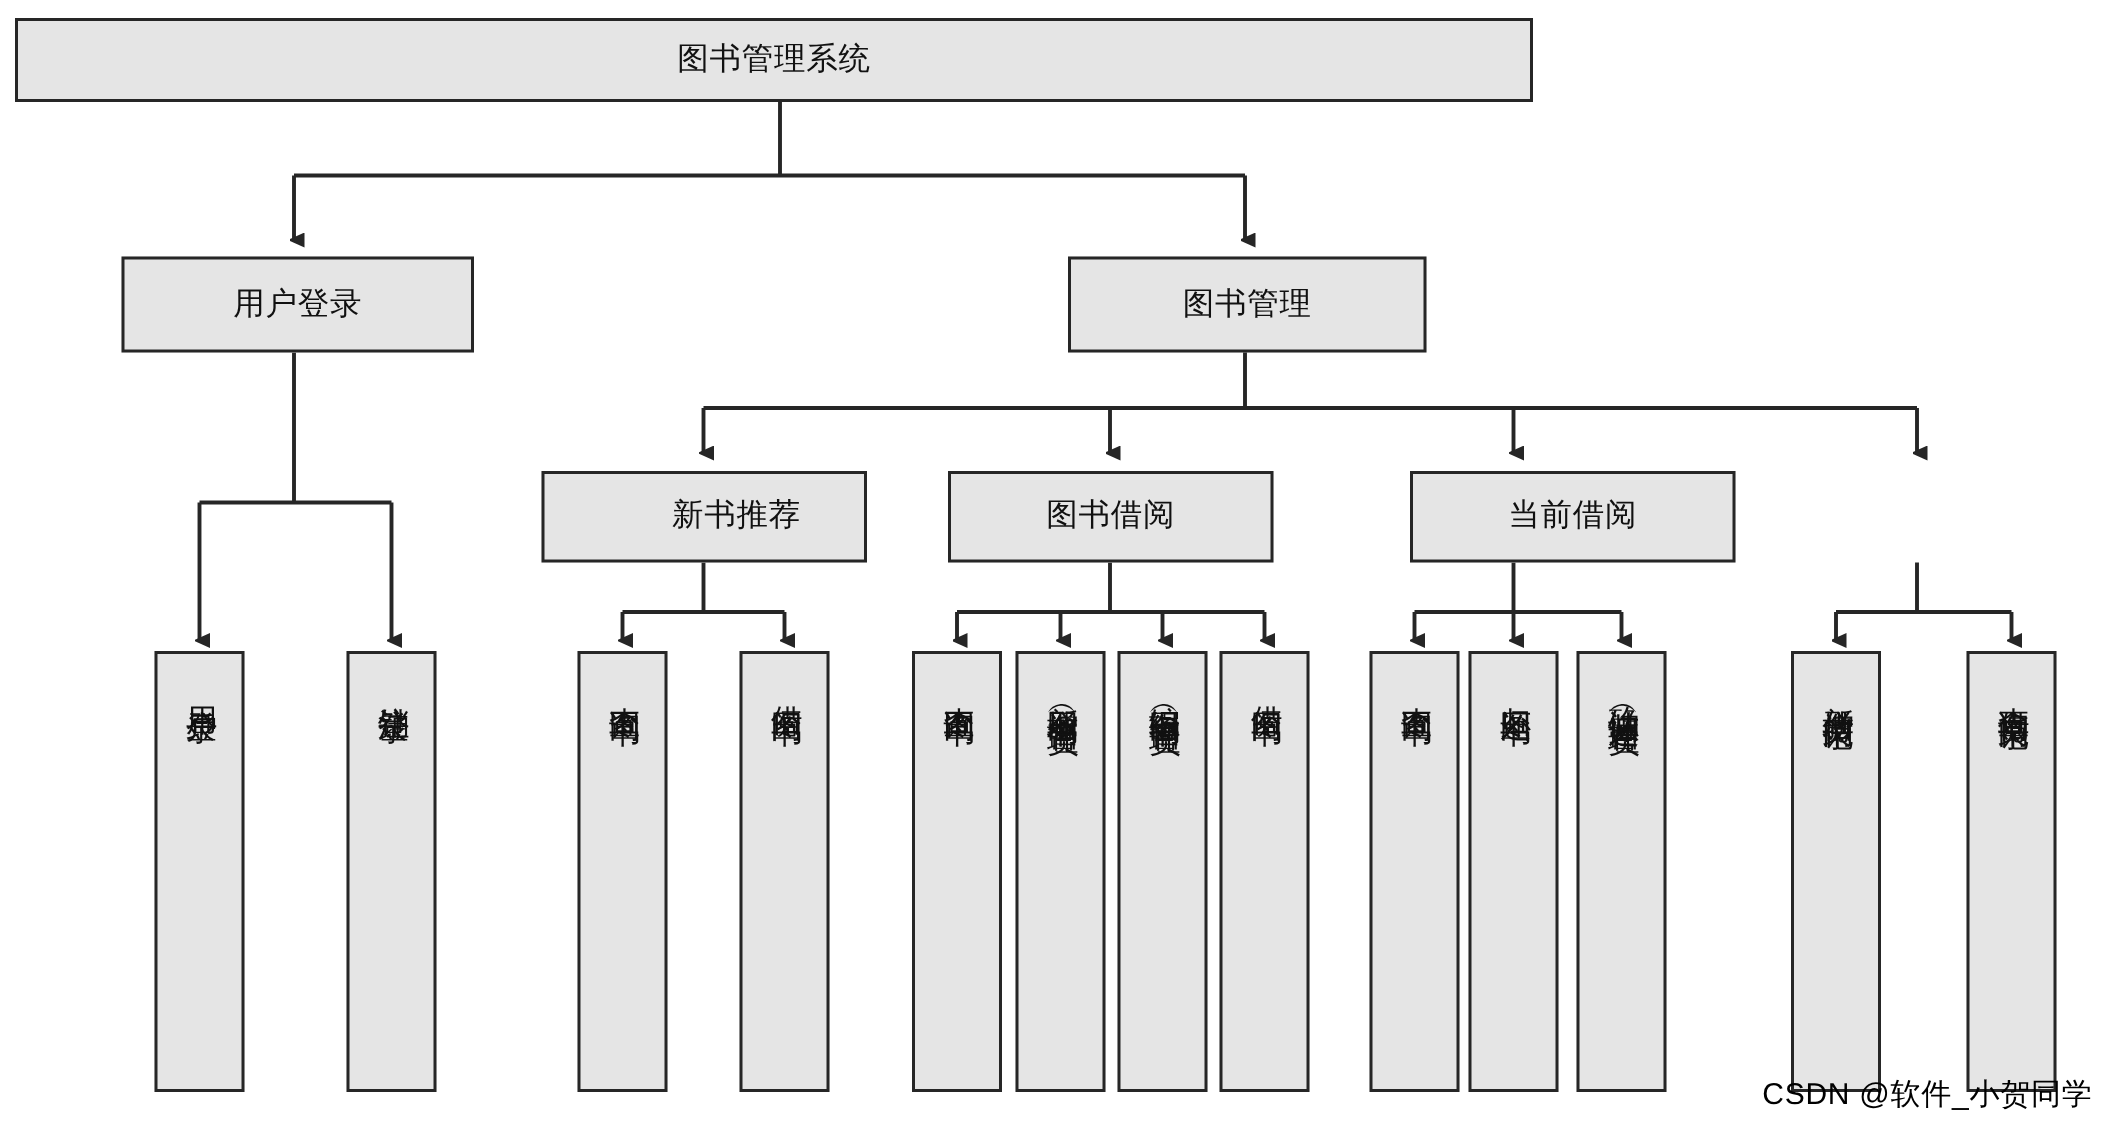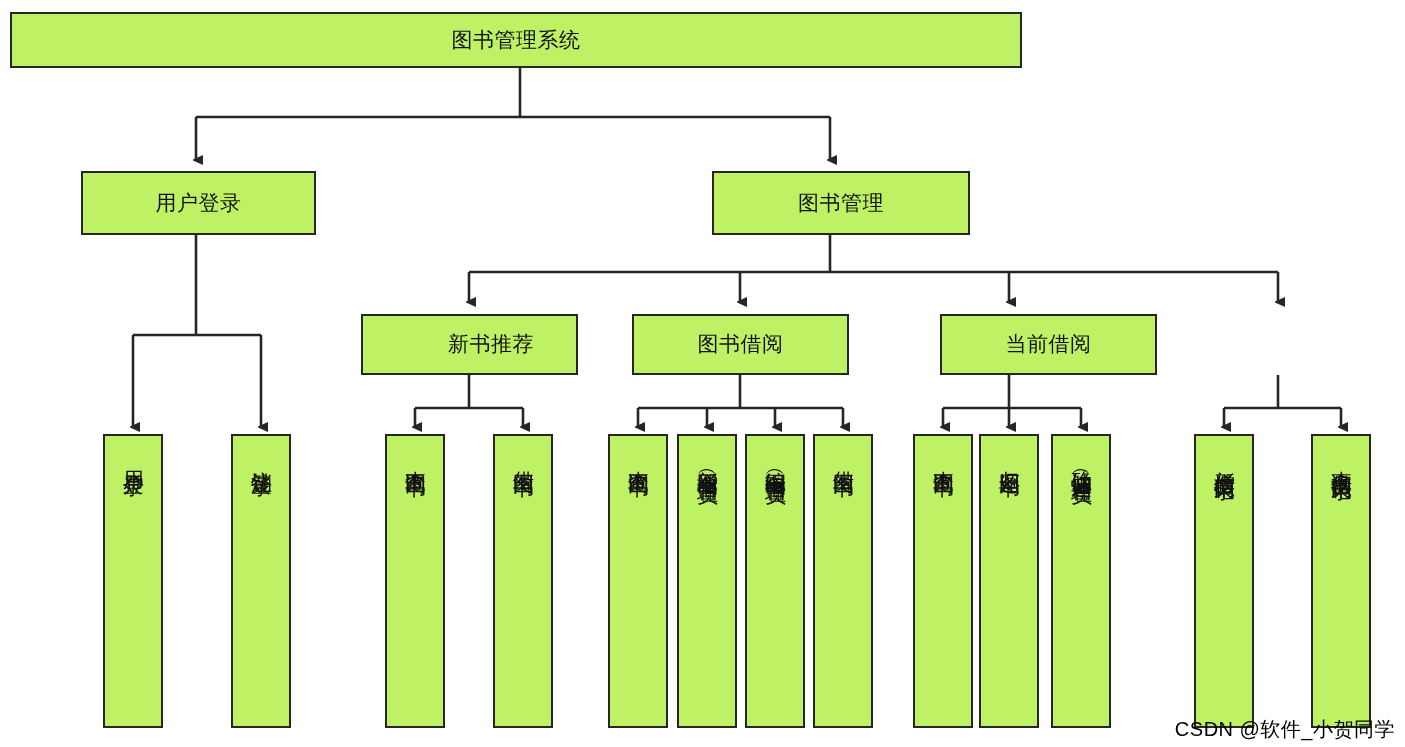--- a/index.html
+++ b/index.html
@@ -17,21 +17,21 @@
   svg.connectors{
     position:absolute;
     left:0; top:0;
     width:1405px;
     height:747px;
     pointer-events:none;
   }
   .node{
     position:absolute;
     box-sizing:border-box;
-    background:#bef264;
+    background:#e5e5e5;
     border:2px solid #262626;
     display:flex;
     align-items:center;
     justify-content:center;
     text-align:center;
   }
   .node.root{ border-width:2px; }
   .node-label{
     font-size:21px;
     line-height:1.15;
@@ -123,21 +123,21 @@
   </svg>
 
   <div class="node root" style="left:10px; top:12px; width:1012px; height:56px;">
     <span class="node-label">图书管理系统</span>
   </div>
 
   <div class="node" style="left:81px; top:171px; width:235px; height:64px;">
     <span class="node-label">用户登录</span>
   </div>
 
-  <div class="node" style="left:712px; top:171px; width:258px; height:64px;">
+  <div class="node" style="left:712px; top:171px; width:239px; height:64px;">
     <span class="node-label">图书管理</span>
   </div>
 
   <div class="node" style="left:361px; top:314px; width:217px; height:61px;padding-left:43px;">
     <span class="node-label">新书推荐</span>
   </div>
 
   <div class="node" style="left:632px; top:314px; width:217px; height:61px;">
     <span class="node-label">图书借阅</span>
   </div>

